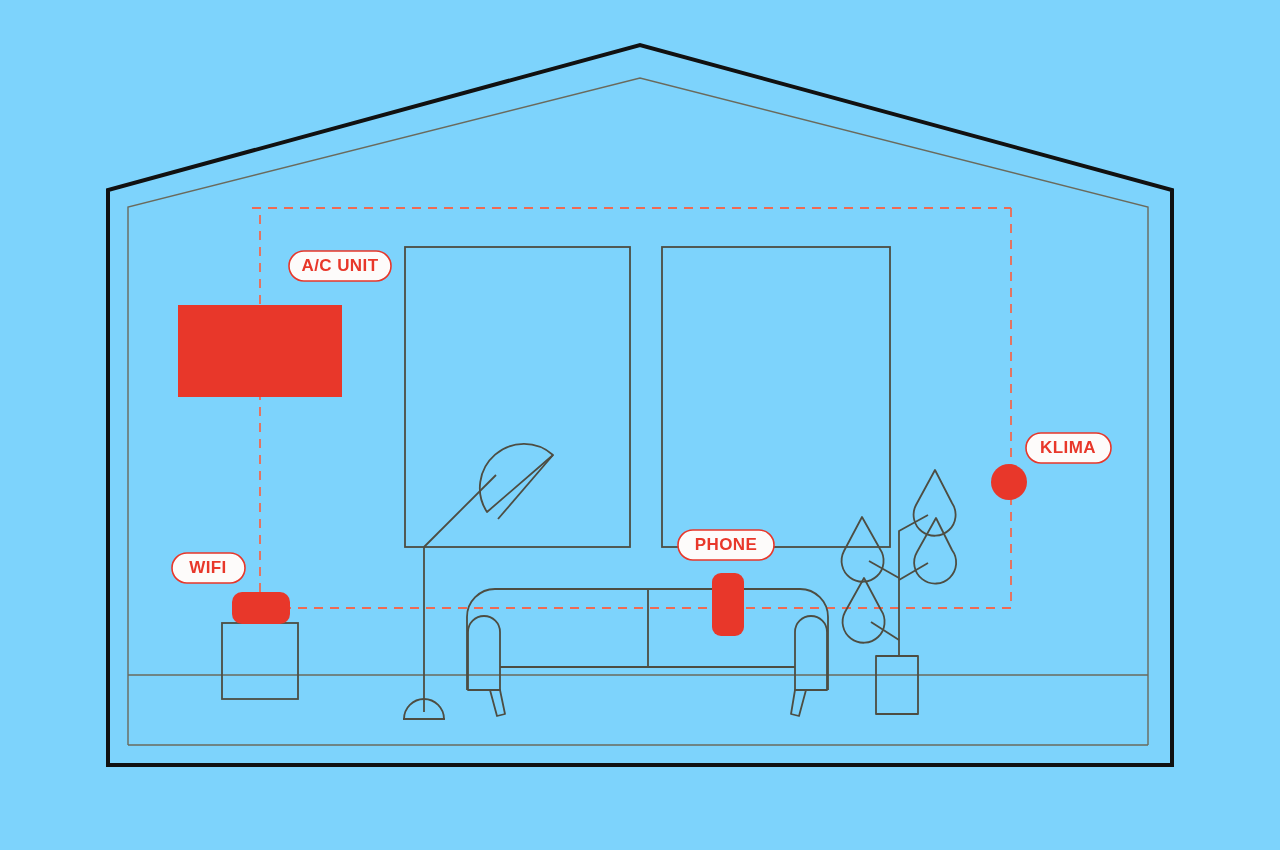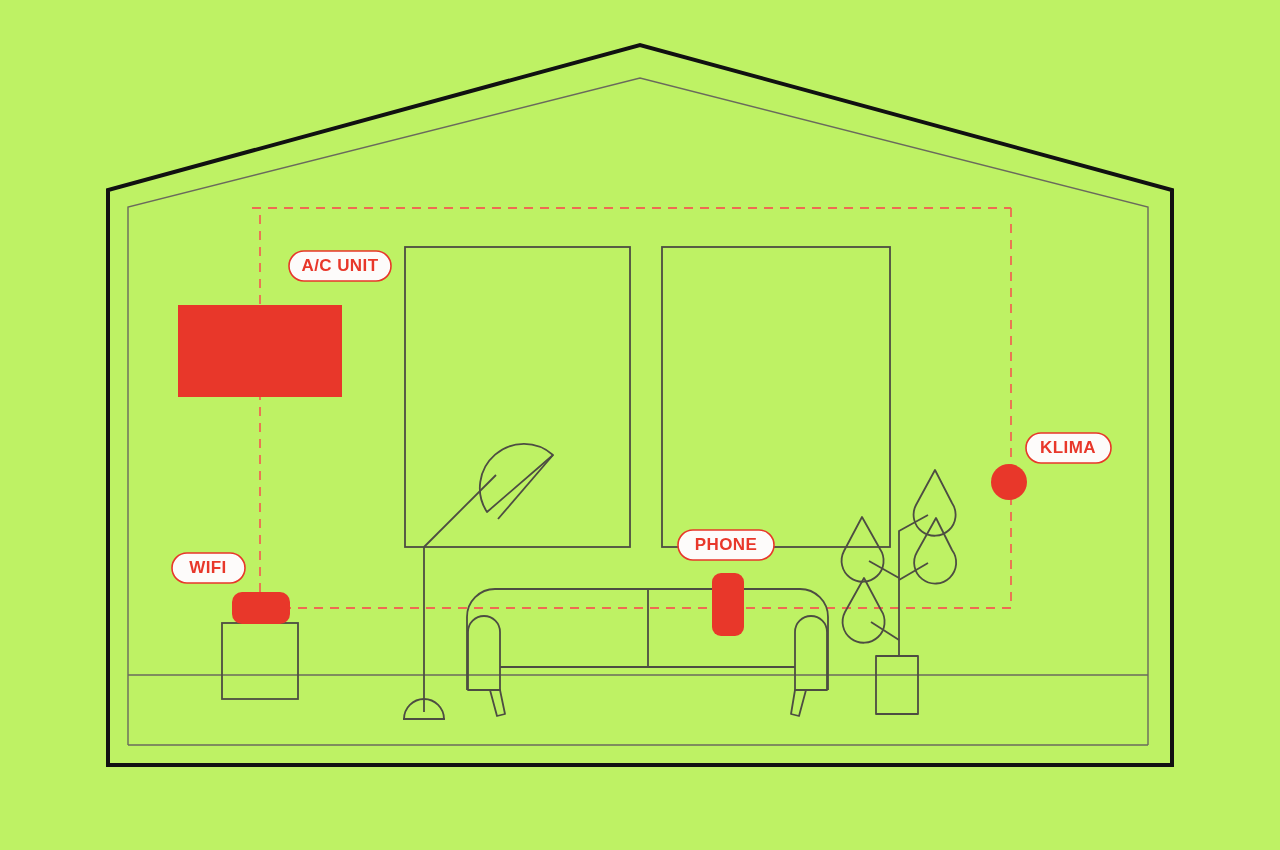--- a/index.html
+++ b/index.html
@@ -7,21 +7,21 @@
     padding: 0;
     background: #faf8f6;
   }
   body {
     font-family: "Liberation Sans", sans-serif;
   }
   #scene {
     position: relative;
     width: 1280px;
     height: 850px;
-    background: #bef264;
+    background: #7dd3fc;
     overflow: hidden;
     text-align: right;
   }
   #scene svg {
     position: absolute;
     left: 0;
     top: 0;
   }
   .pill-text {
     font-family: "Liberation Sans", sans-serif;

